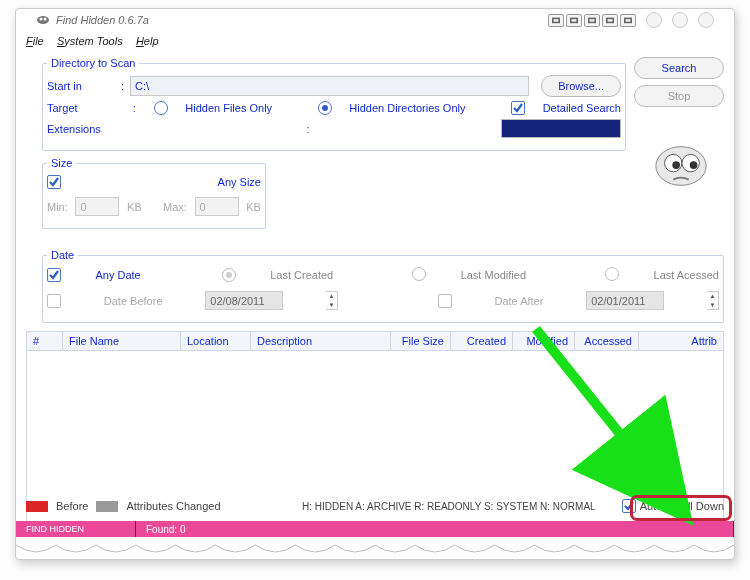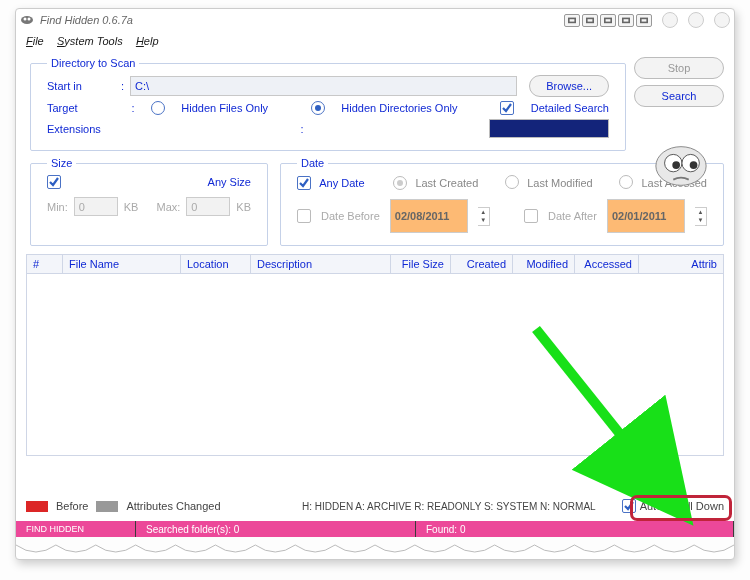--- a/index.html
+++ b/index.html
@@ -1,31 +1,31 @@
 <!DOCTYPE html>
 <html><head>
 <meta charset="utf-8">
 <style>
   * { box-sizing: border-box; font-family: Tahoma, Verdana, sans-serif; font-size: 11px; }
   body { margin: 0; background: #fdfdfd; width: 750px; height: 580px; overflow: hidden; position: relative; }
 
   .window { width: 720px; height: 552px; margin: 8px auto; background: #fff; border: 1px solid #ccc; border-radius: 4px; box-shadow: 2px 4px 10px rgba(0,0,0,.2); position: relative; overflow: hidden; }
-  .titlebar { height: 22px; display: flex; align-items: center; padding: 0 4px; color: #666; font-style: italic; gap: 6px; }
+  .titlebar { height: 22px; display: flex; align-items: center; padding: 0 20px; color: #666; font-style: italic; gap: 6px; }
   .titlebar .spacer { flex: 1; }
   .title-btn-group { display: flex; gap: 0; }
   .tbtn { width: 16px; height: 13px; border: 1px solid #999; border-radius: 2px; background: #f4f4f4; margin-left: 2px; display: flex; align-items: center; justify-content: center; }
   .tbtn svg { width: 8px; height: 8px; stroke: #666; fill: none; stroke-width: 2; }
   .wbtn { width: 16px; height: 16px; border: 1px solid #ccc; border-radius: 50%; background: #f4f4f4; margin-left: 4px; }
 
   .menubar { padding: 2px 10px 4px; color: #1a1a1a; font-style: italic; font-family: "Times New Roman", serif; font-size: 13px; }
   .menubar span { margin-right: 10px; text-decoration: underline; text-decoration-color: transparent; }
   .menubar span u { text-decoration: underline; }
 
   .content { padding: 4px 10px 0; height: 456px; }
-  fieldset { border: 1px solid #c5d1e8; border-radius: 2px; padding: 6px 16px 8px; margin: 0 0 6px 4px; background: #fff; }
+  fieldset { border: 1px solid #c5d1e8; border-radius: 2px; padding: 6px 4px 8px; margin: 0 0 6px 16px; background: #fff; }
   legend { color: #1029d4; padding: 0 4px; }
 
   .row { display: flex; align-items: center; gap: 6px; margin-bottom: 4px; justify-content: space-between; }
   .lbl-blue { color: #1029d4; }
   .lbl-gray { color: #888; }
   .colon { color: #1029d4; }
 
   .dir { display: flex; flex-direction: column; }
   .dir .start-input { flex: 1; height: 20px; border: 1px solid #c8c8c8; background: #eef1f6; padding: 2px 4px; color: #1029d4; }
 
@@ -33,29 +33,29 @@
   .check { border-radius: 2px; }
   .radio .dot { width: 6px; height: 6px; border-radius: 50%; background: #2e5fc2; }
   .check .tick { width: 10px; height: 10px; }
   .check .tick svg { stroke: #2e5fc2; stroke-width: 2.2; fill: none; }
   .disabled .radio, .disabled .check { border-color: #bbb; }
   .disabled .lbl-blue, .disabled { color: #aaa; }
 
   .btn { height: 22px; padding: 0 16px; background: #f3f3f3; border: 1px solid #bcbcbc; border-radius: 11px; color: #1029d4; display: inline-flex; align-items: center; justify-content: center; }
   .btn.gray { color: #999; }
   .input-sm { width: 44px; height: 19px; border: 1px solid #ccc; background: #f2f2f2; color: #aaa; padding: 0 4px; }
-  .input-date { width: 78px; height: 34px; border: 1px solid #ccc; background: #fdba74; color: #666; padding: 0 4px; font-weight: bold; }
+  .input-date { width: 78px; height: 19px; border: 1px solid #ccc; background: #e5e5e5; color: #666; padding: 0 4px; }
   .stepper { width: 12px; height: 19px; border: 1px solid #ccc; border-left: none; display: flex; flex-direction: column; }
   .stepper div { flex:1; display:flex; align-items:center; justify-content:center; font-size:6px; line-height:1; color:#555; }
 
   .top-flex { display: flex; gap: 8px; }
   .top-left { flex: 1; }
   .top-right { width: 90px; display: flex; flex-direction: column; align-items: stretch; gap: 6px; }
 
-  .mid-flex { display: flex; gap: 8px; }
+  .mid-flex { display: flex; gap: 14px; flex-direction: column; }
   .size-fs { width: 224px; }
   .date-fs { flex: 1; }
 
   .face { position: absolute; right: 24px; top: 128px; width: 58px; height: 58px; }
 
   .table-head { display: flex; border: 1px solid #cfd6e6; background: #f3f5fa; height: 20px; margin-top: 2px; }
   .th { border-right: 1px solid #cfd6e6; padding: 3px 6px 0; color: #1029d4; white-space: nowrap; overflow: hidden; }
   .th:last-child { border-right: none; }
   .table-body { border: 1px solid #cfd6e6; border-top: none; height: 182px; background: #fff; }
 
@@ -161,22 +161,22 @@
           <span class="lbl-blue">Detailed Search</span>
         </div>
         <div class="row">
           <span class="lbl-blue" style="width:68px">Extensions</span>
           <span class="colon">:</span>
           <div class="ext-select"></div>
         </div>
       </fieldset>
 
       <div class="top-right">
+        <span class="btn">Search</span>
         <span class="btn gray">Stop</span>
-        <span class="btn">Search</span>
       </div>
     </div>
 
     <div class="mid-flex">
 
       <fieldset class="size-fs">
         <legend>Size</legend>
         <div class="row">
           <span class="check">
               <span class="tick"><svg viewBox="0 0 10 10">
@@ -271,21 +271,20 @@
           <span class="tick"><svg viewBox="0 0 10 10">
               <path d="M1 5 L4 8 L9 1"></path>
             </svg></span>
         </span>
       <span class="labeltxt">Auto Scroll Down</span>
     </span>
   </div>
 
   <div class="statusbar">
     <div class="cell" style="width:120px">FIND HIDDEN</div>
-    <div class="cell" style="width:280px">Searched folder(s): 0</div>
     <div class="cell" style="flex:1">Found: 0</div>
   </div>
 
   <div class="ripple">
     <svg viewBox="0 0 720 22" preserveAspectRatio="none">
       <path d="M0 0 L720 0 L720 8 Q700 22 680 8 Q660 22 640 8 Q620 22 600 8 Q580 22 560 8 Q540 22 520 8 Q500 22 480 8 Q460 22 440 8 Q420 22 400 8 Q380 22 360 8 Q340 22 320 8 Q300 22 280 8 Q260 22 240 8 Q220 22 200 8 Q180 22 160 8 Q140 22 120 8 Q100 22 80 8 Q60 22 40 8 Q20 22 0 8 Z" fill="#fdfdfd"></path>
       <path d="M0 8 Q20 22 40 8 Q60 22 80 8 Q100 22 120 8 Q140 22 160 8 Q180 22 200 8 Q220 22 240 8 Q260 22 280 8 Q300 22 320 8 Q340 22 360 8 Q380 22 400 8 Q420 22 440 8 Q460 22 480 8 Q500 22 520 8 Q540 22 560 8 Q580 22 600 8 Q620 22 640 8 Q660 22 680 8 Q700 22 720 8" fill="none" stroke="#bbb"></path>
     </svg>
   </div>
 

